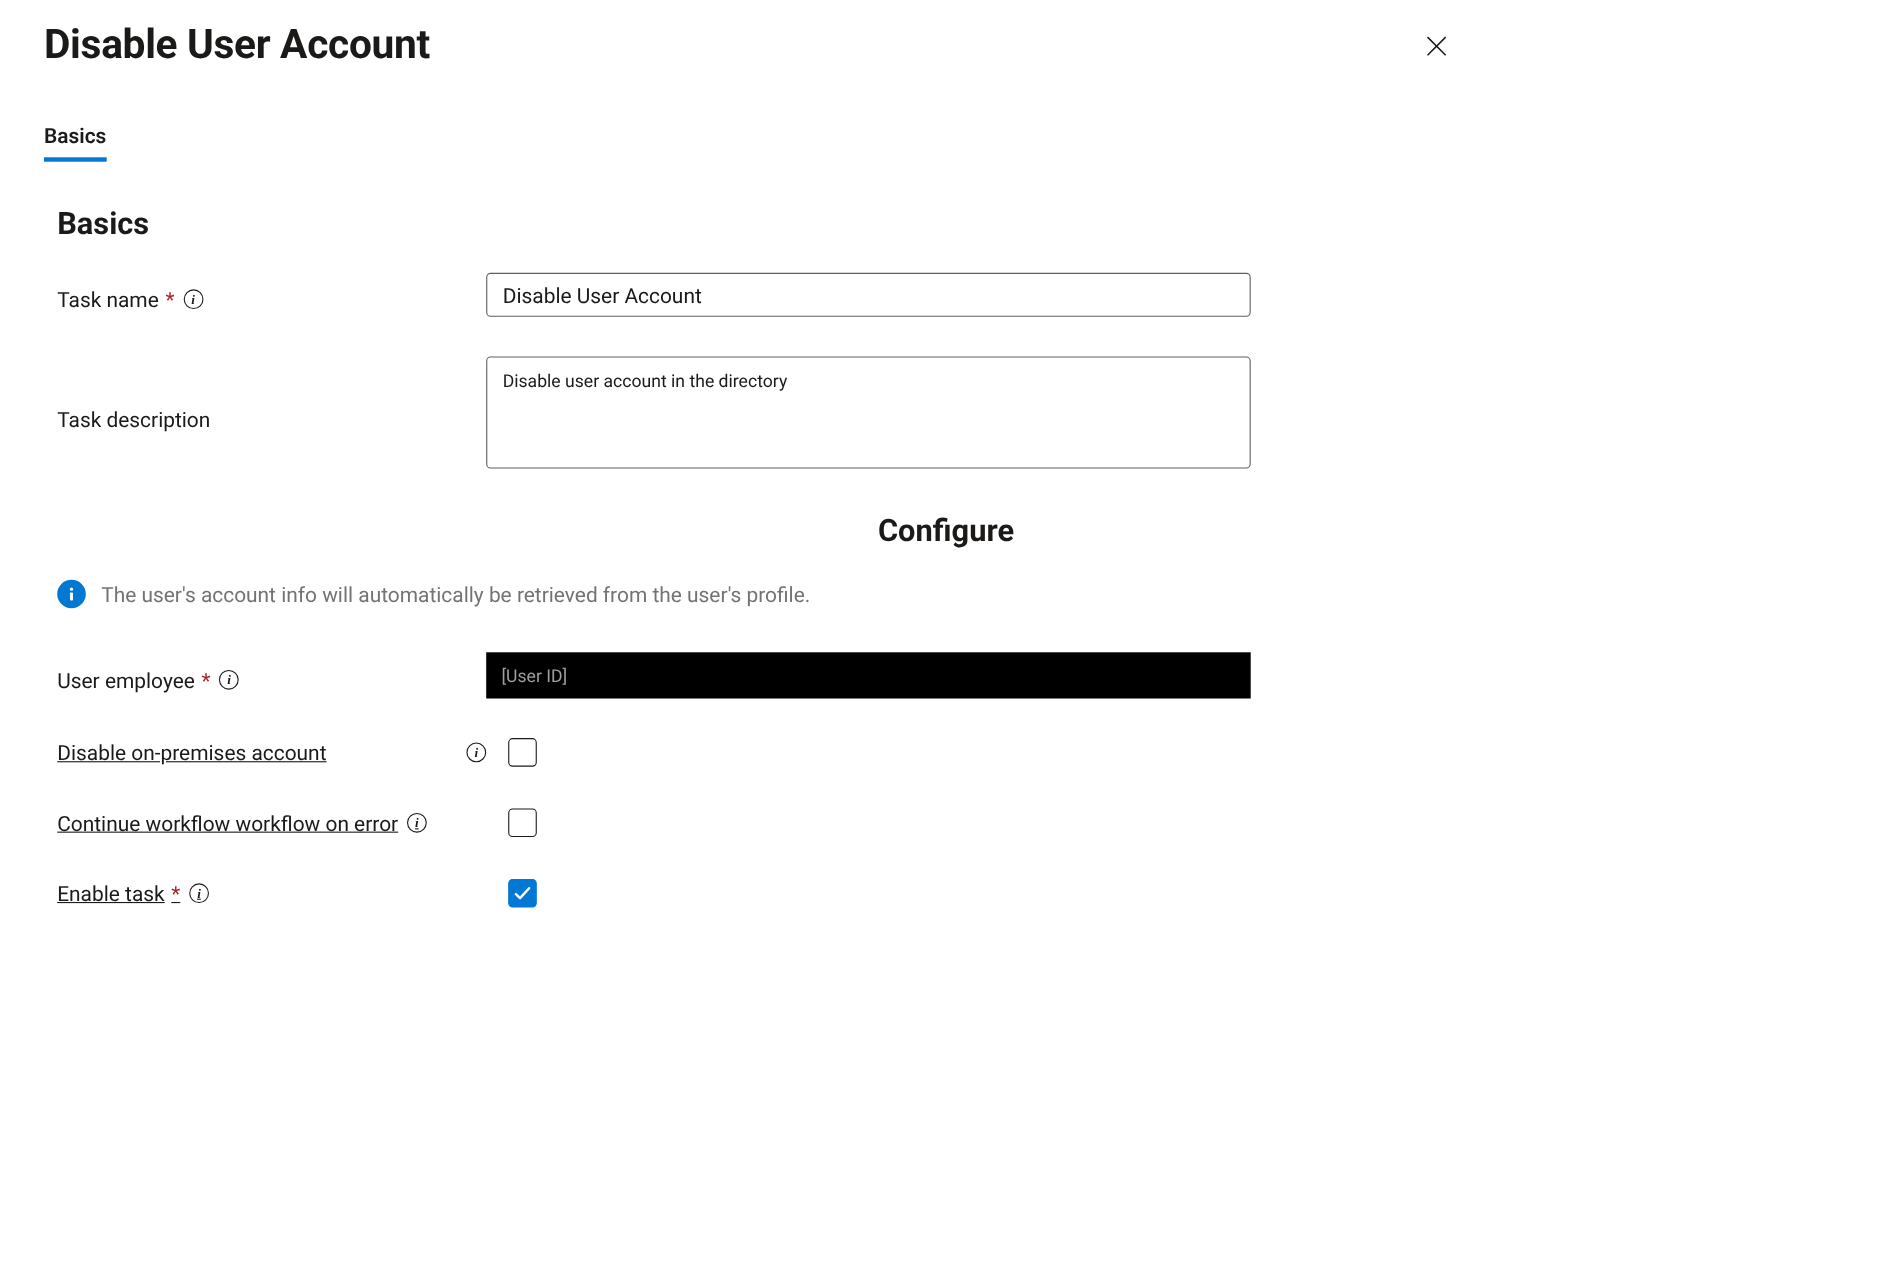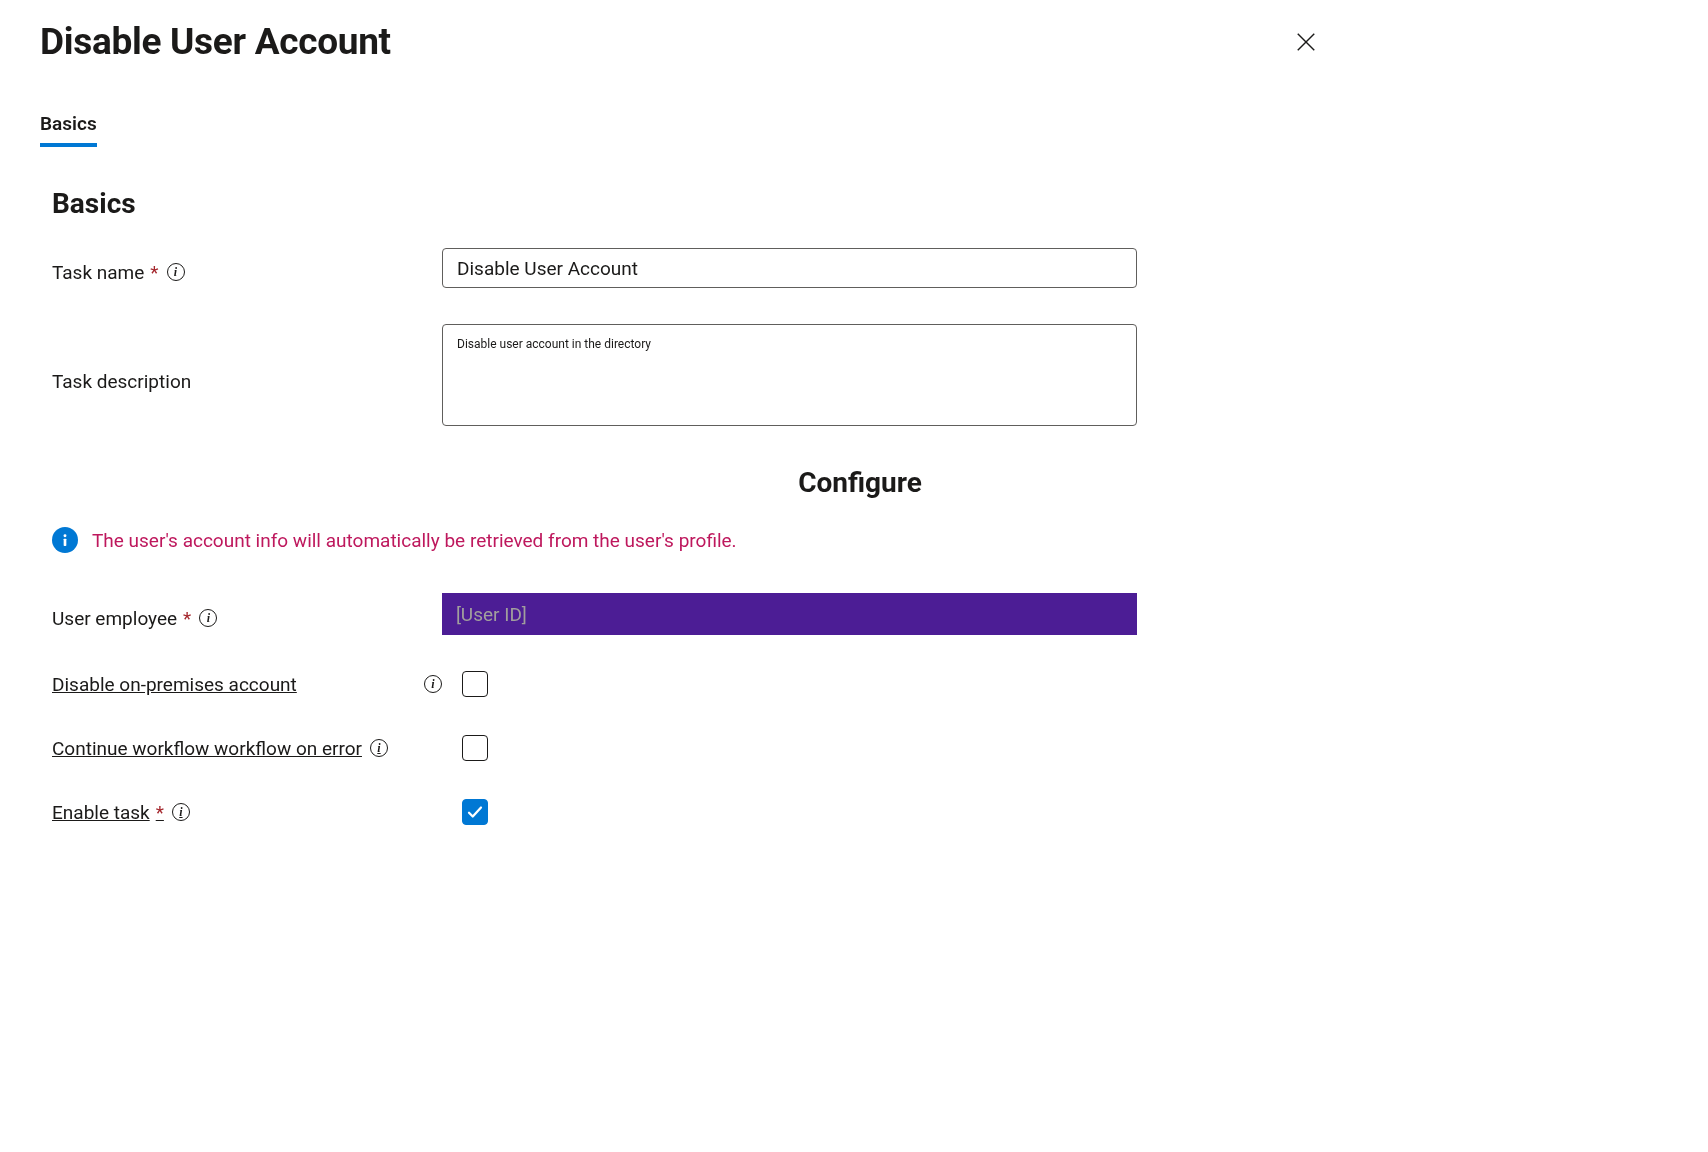--- a/index.html
+++ b/index.html
@@ -107,33 +107,33 @@
       font-size: 19px;
       border: 1px solid #605e5c;
       border-radius: 4px;
       font-family: inherit;
       color: #1b1a19;
     }
     .textarea-input {
       width: 100%;
       height: 102px;
       padding: 12px 14px;
-      font-size: 12px;
+      font-size: 16px;
       border: 1px solid #605e5c;
       border-radius: 4px;
       resize: none;
       font-family: inherit;
       color: #1b1a19;
     }
     .readonly-input {
       width: 100%;
       height: 42px;
       padding: 0 14px;
-      font-size: 19px;
-      background: #4c1d95;
+      font-size: 16px;
+      background: #000000;
       border: none;
       color: #a19f9d;
       display: flex;
       align-items: center;
     }
     .info-bar {
       display: flex;
       align-items: center;
       gap: 14px;
       padding-left: 12px;
@@ -144,21 +144,21 @@
       height: 26px;
       background: #0078d4;
       border-radius: 50%;
       display: flex;
       align-items: center;
       justify-content: center;
       color: #ffffff;
       flex-shrink: 0;
     }
     .info-bar-icon svg { width: 16px; height: 16px; fill: #fff; }
-    .info-bar-text { font-size: 19px; color: #be185d; text-align: right; }
+    .info-bar-text { font-size: 19px; color: #737373; text-align: right; }
     .checkbox {
       width: 26px;
       height: 26px;
       border: 1.5px solid #1b1a19;
       border-radius: 4px;
       cursor: pointer;
       display: flex;
       align-items: center;
       justify-content: center;
     }

